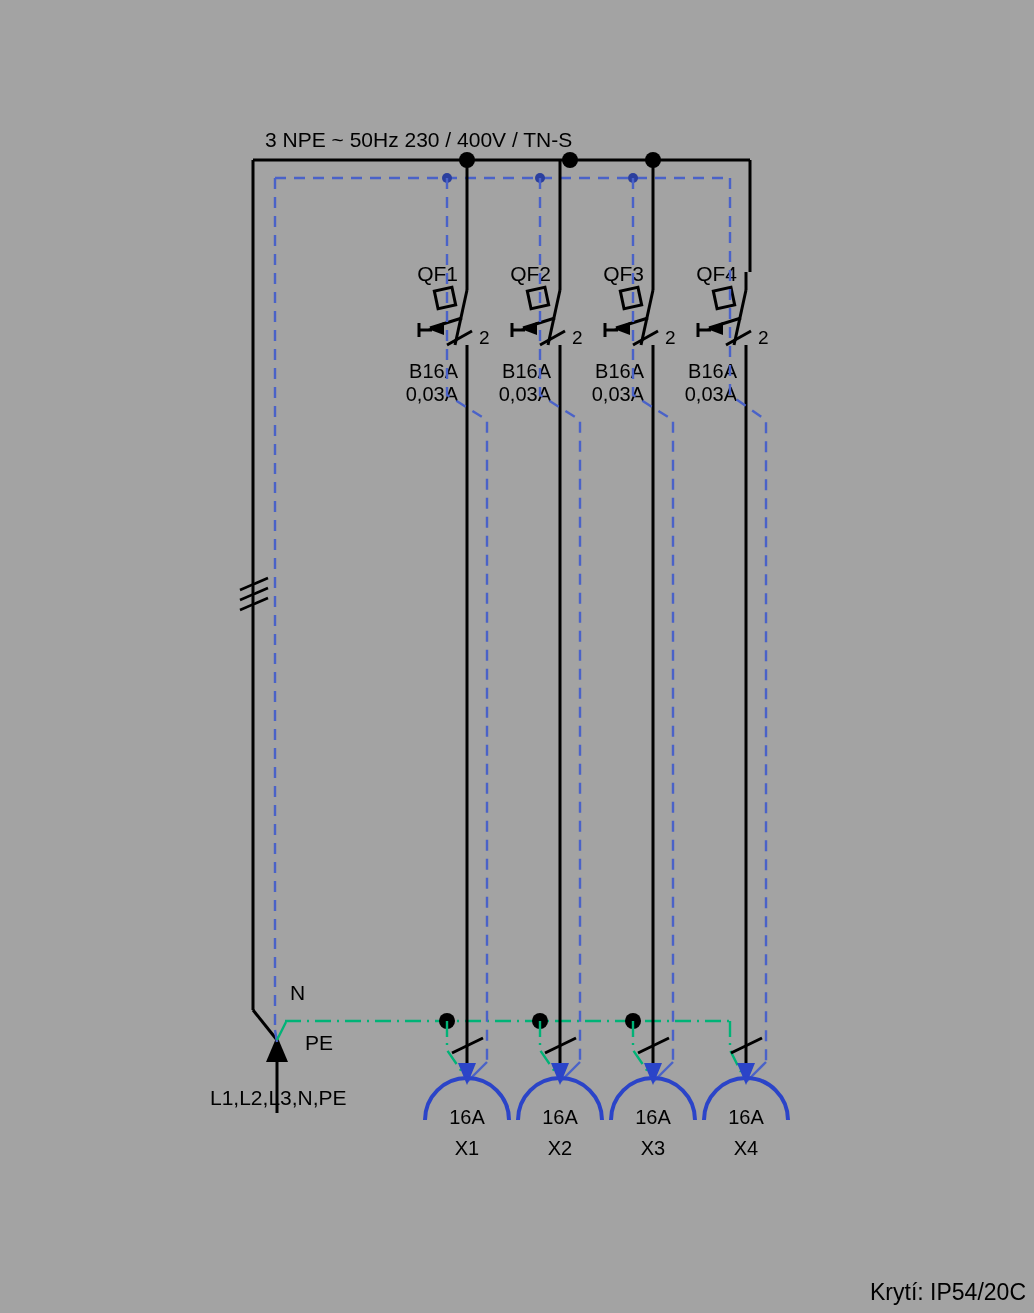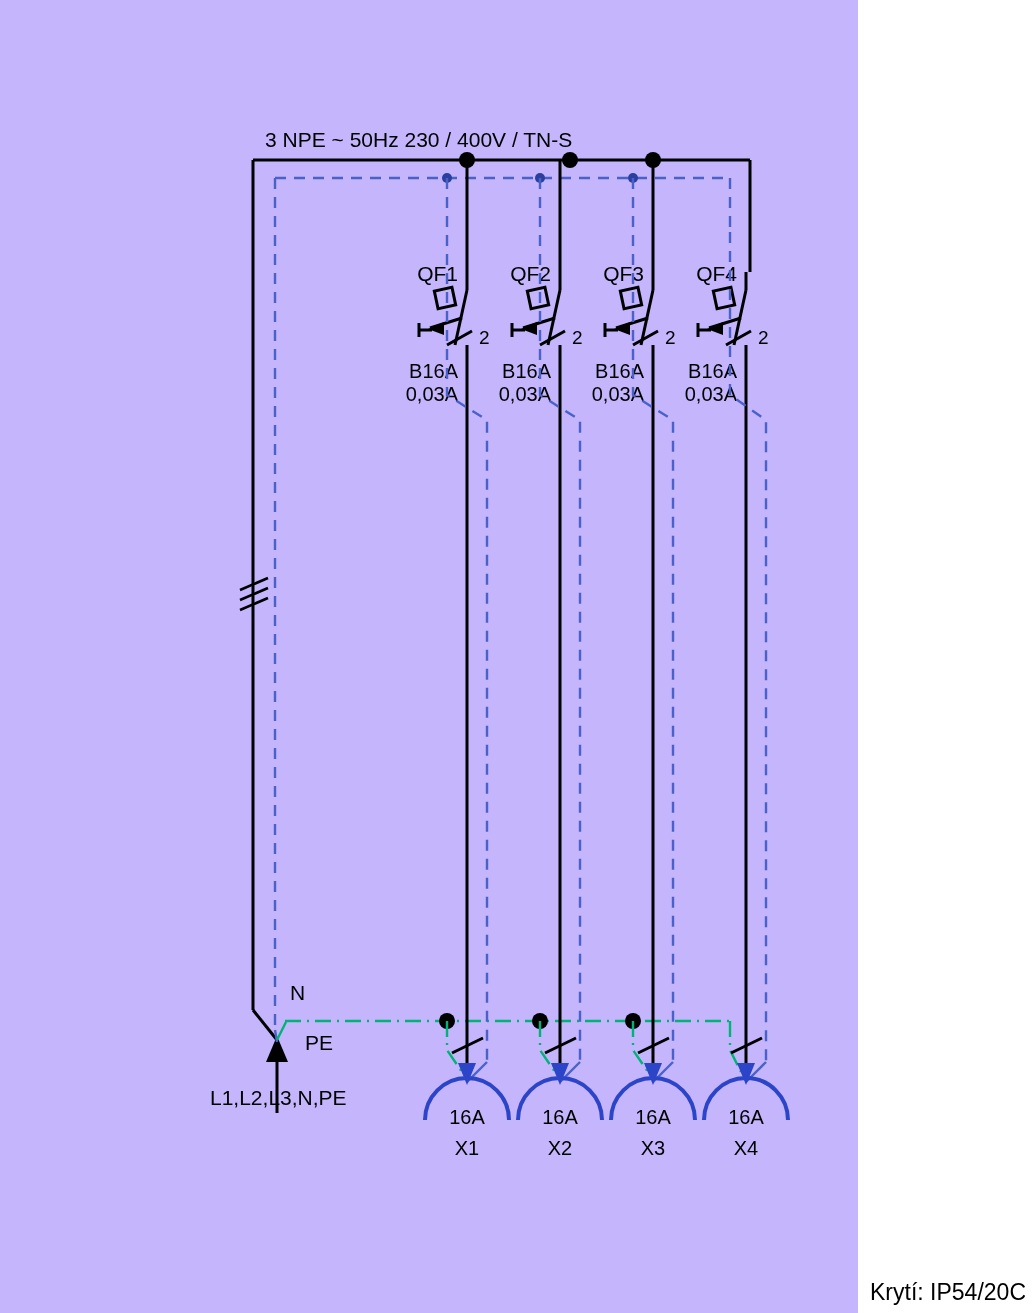--- a/index.html
+++ b/index.html
@@ -1,18 +1,18 @@
 <!DOCTYPE html>
 <html><head>
 <meta charset="utf-8">
 <style>
   html,body{margin:0;padding:0;background:#ffffff;}
   body{width:1034px;height:1313px;overflow:hidden;
        font-family:"Liberation Sans", sans-serif;}
-  #sheet{position:relative;width:858px;height:1313px;background:#c4b5fd;}
+  #sheet{position:relative;width:1034px;height:1313px;background:#a3a3a3;}
   svg{display:block;}
   .t{font-family:"Liberation Sans", sans-serif;fill:#000;}
   .t-header{font-size:21px;}
   .t-qf{font-size:21px;}
   .t-rating{font-size:20px;}
   .t-pole{font-size:19px;}
   .t-socket{font-size:20px;}
   .t-npe{font-size:21px;}
   .t-supply{font-size:21px;}
   .t-foot{font-size:23px;}

